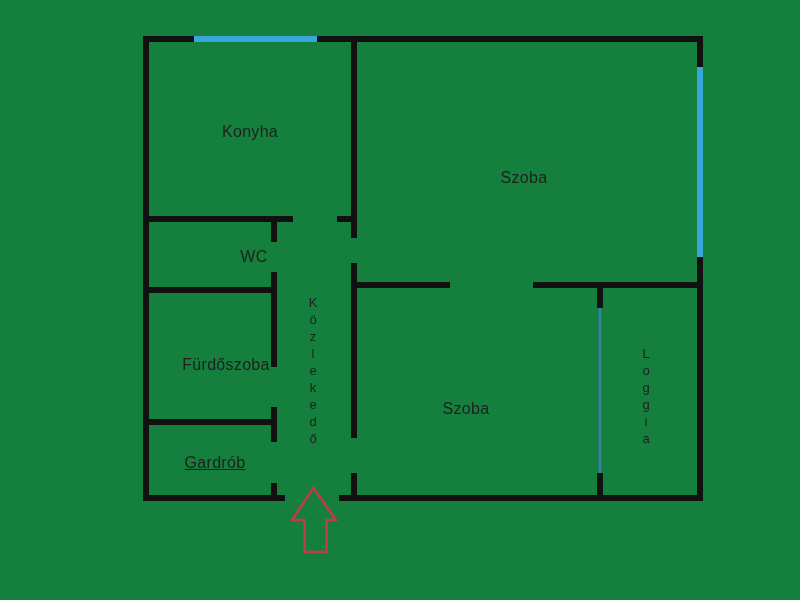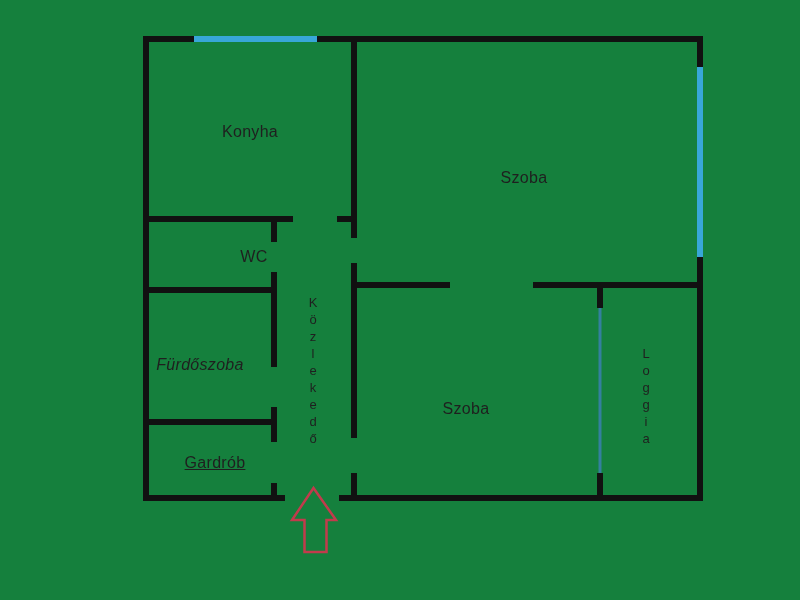--- a/index.html
+++ b/index.html
@@ -37,21 +37,21 @@
     color: #1f1f1f;
     text-align: center;
   }
   .vertical-label div {
     line-height: 17px;
     height: 17px;
   }
   
   .lbl-konyha      { left: 250px; top: 132px; }
   .lbl-wc          { left: 212px; top: 257px; margin-left: 42px; }
-  .lbl-furdoszoba  { left: 200px; top: 365px; font-style: italic; }
+  .lbl-furdoszoba  { left: 226px; top: 365px; }
   .lbl-gardrob     { left: 215px; top: 463px; text-decoration: underline; }
   .lbl-szoba-felso { left: 524px; top: 178px; }
   .lbl-szoba-also  { left: 466px; top: 409px; }
   .lbl-kozlekedo   { left: 313px; top: 370px; }
   .lbl-loggia      { left: 646px; top: 396px; }
 </style>
 </head>
 <body>
 
 <div class="plan">

